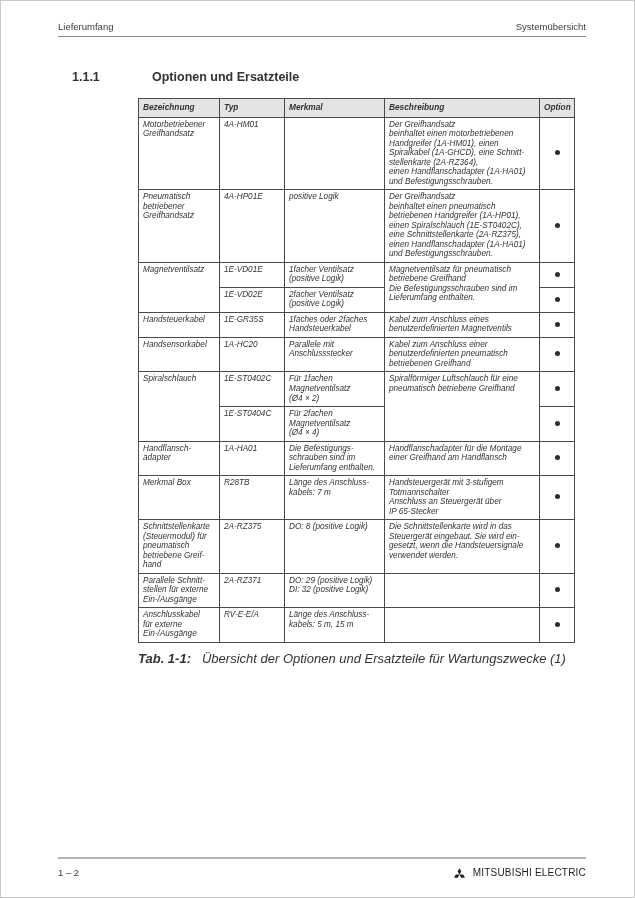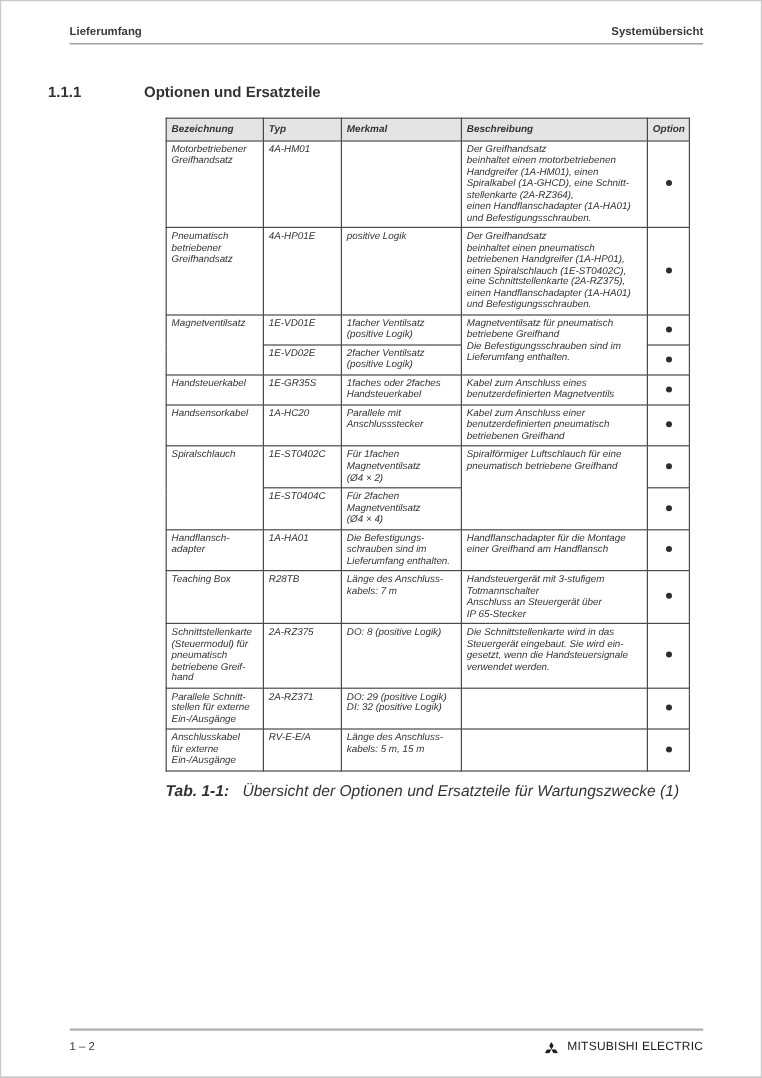--- a/index.html
+++ b/index.html
@@ -11,29 +11,29 @@
     border:1px solid #c9c9c9;
     box-sizing:border-box;
     font-family:"Liberation Sans","DejaVu Sans",sans-serif;
     color:#2e2e2e;
     overflow:hidden;
   }
   
   .running-header{
     position:absolute;top:20px;left:57px;width:528px;
     display:flex;justify-content:space-between;
-    font-size:9.5px;color:#3a3a3a;font-weight:bold;
+    font-size:9.5px;color:#3a3a3a;
   }
   .header-rule{
     position:absolute;top:35px;left:57px;width:528px;height:1px;
     background:#8a8a8a;
   }
   
   .section-heading{
-    position:absolute;top:69px;left:39px;
+    position:absolute;top:69px;left:71px;
     display:flex;
     font-size:12.5px;font-weight:bold;color:#333;
   }
   .section-heading .num{width:80px;}
   
   .options-table{
     position:absolute;top:97px;left:137px;
     width:436px;
     border-collapse:collapse;
     font-size:8.2px;line-height:1.16;color:#333;
@@ -207,21 +207,21 @@
 adapter</td>
           <td>1A-HA01</td>
           <td>Die Befestigungs-
 schrauben sind im
 Lieferumfang enthalten.</td>
           <td>Handflanschadapter für die Montage
 einer Greifhand am Handflansch</td>
           <td class="opt"><span class="dot"></span></td>
         </tr>
         <tr>
-          <td>Teaching Box</td>
+          <td>Merkmal Box</td>
           <td>R28TB</td>
           <td>Länge des Anschluss-
 kabels: 7 m</td>
           <td>Handsteuergerät mit 3-stufigem
 Totmannschalter
 Anschluss an Steuergerät über
 IP 65-Stecker</td>
           <td class="opt"><span class="dot"></span></td>
         </tr>
         <tr>

